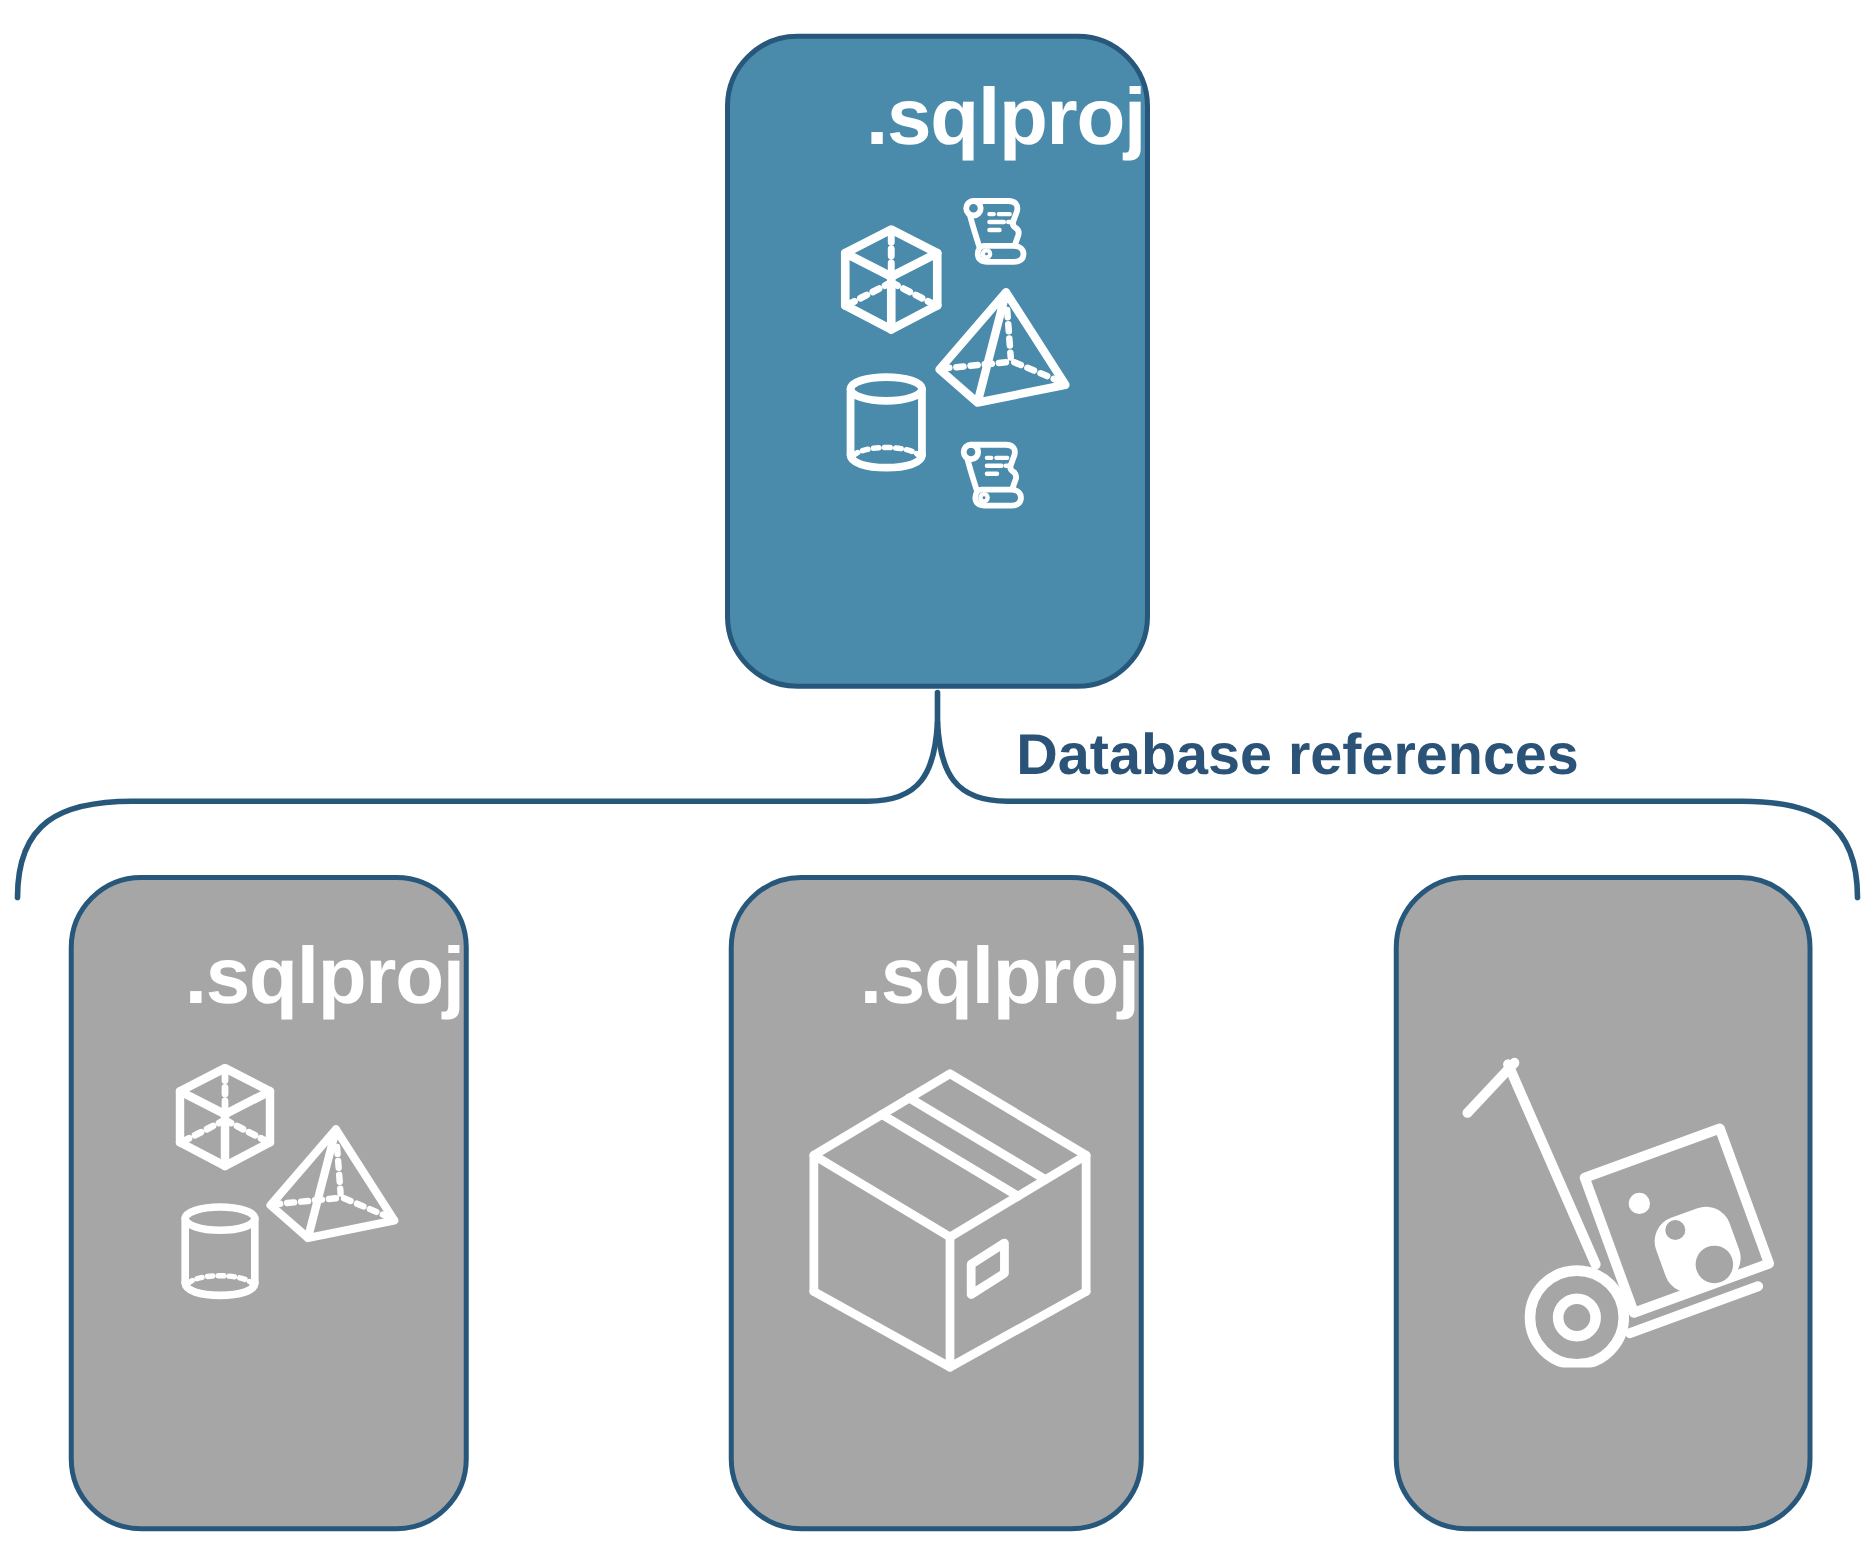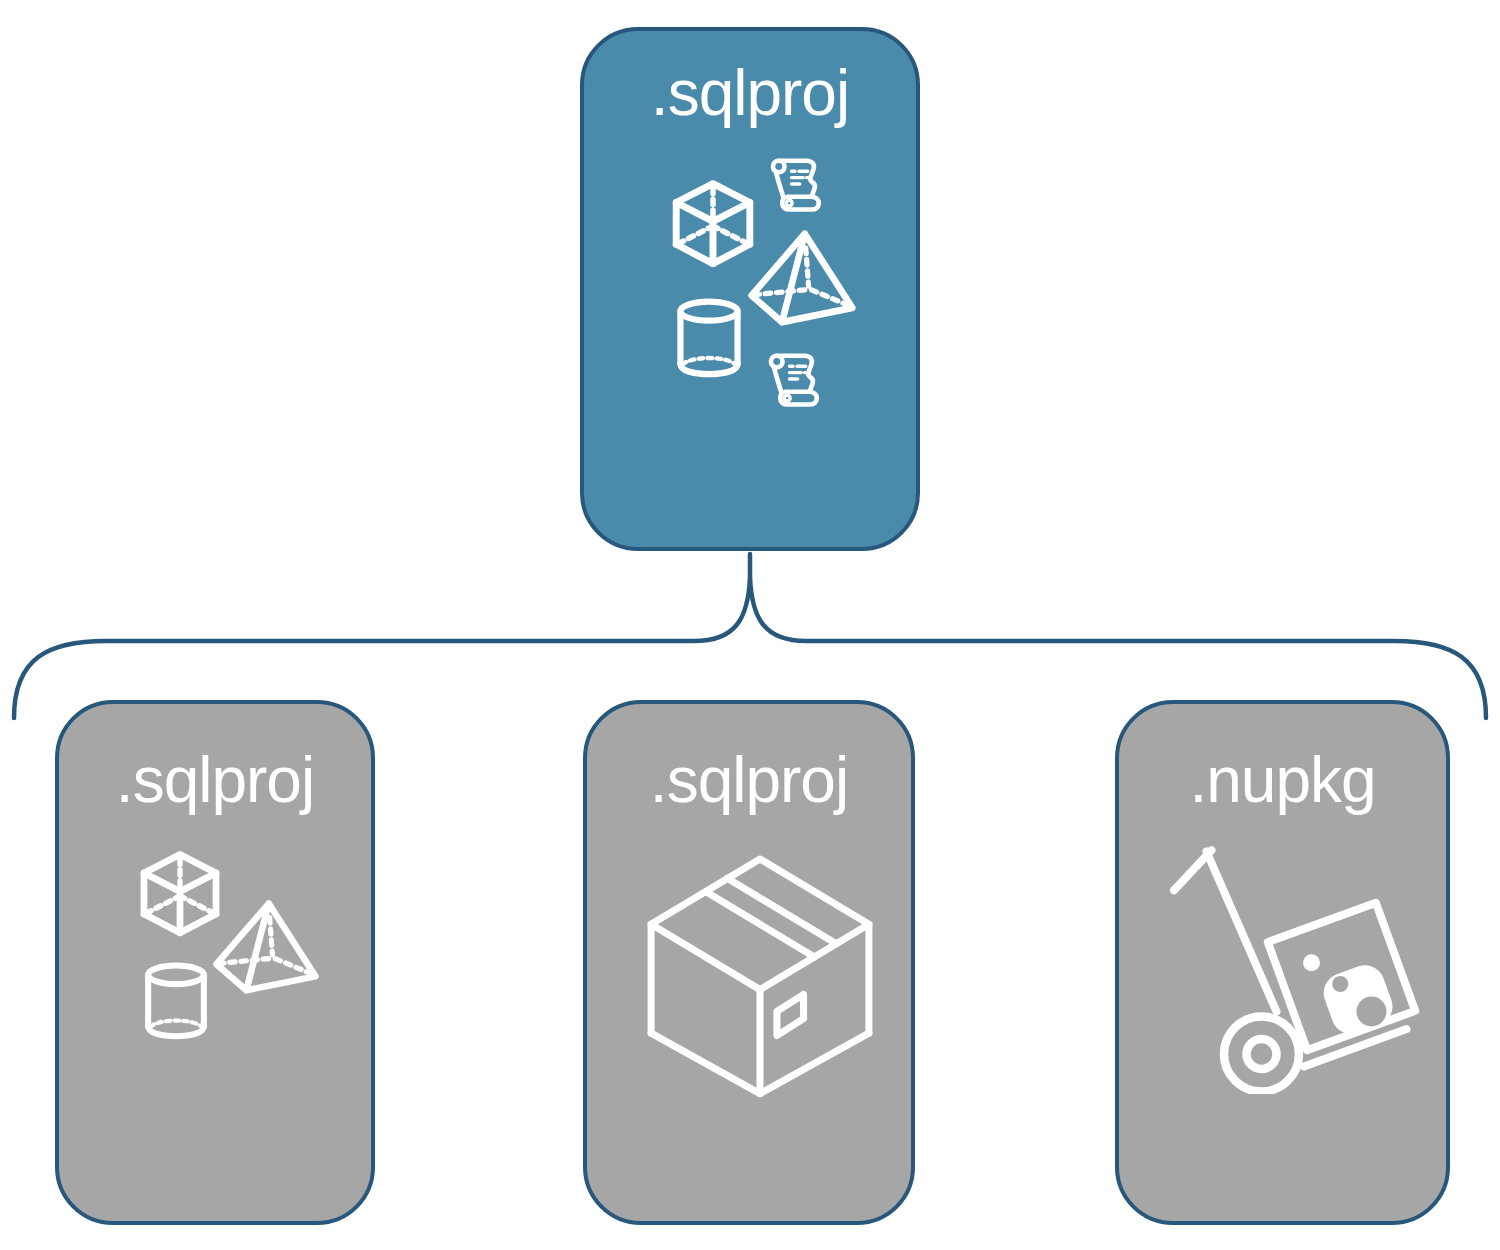--- a/index.html
+++ b/index.html
@@ -20,23 +20,23 @@
   .node{
     position:absolute;
     border:4.5px solid var(--outline-dark-blue);
     border-radius:58px;
     box-sizing:border-box;
   }
   .node.root{background:var(--accent-fill);}
   .node.child{background:var(--node-fill-gray);}
   .node-label{
     width:100%;
-    text-align:center;
+    text-align:right;
     color:var(--icon-white);
-    font-weight:normal;
+    font-weight:bold;
     font-size:64px;
     letter-spacing:-1px;
     line-height:1;
     user-select:none;
   }
   .root .node-label{padding-top:30px;}
   .child .node-label{padding-top:44px;}
   .icon{position:absolute;}
   .wicon{stroke:var(--icon-white);fill:none;stroke-linecap:round;stroke-linejoin:round;}
   .wfill{fill:var(--icon-white);stroke:none;}
@@ -92,20 +92,21 @@
       <path class="wicon" stroke-width="8" d="M37,72 H77 C86,72 91,76.5 91,83 C91,90 86,94 78,94 H41 C33,94 28,90 28,83 C28,76.5 32,72 37,72 Z"></path>
       <circle class="wicon" stroke-width="6" cx="40" cy="83" r="5"></circle>
       <path class="wicon" stroke-width="6" d="M44,28 H50 M57,28 H72 M44,39 H64 M70,39 H75 M44,50 H58"></path>
     </svg>
   </div>
 
   <svg class="brace-svg" viewBox="0 0 1500 200">
     <path class="brace" d="M14,178 C14,118 48,101 106,101 H694 C736,101 748,78 750,38 V14"></path>
     <path class="brace" d="M750,38 C752,78 764,101 806,101 H1394 C1452,101 1486,118 1486,178"></path>
   </svg>
+  <div class="connector-label">Database references</div>
 
   <div class="node child" style="left:55px;top:700px;width:320px;height:525px;">
     <div class="node-label">.sqlproj</div>
 
     <svg class="icon" style="left:76px;top:146px;" width="90" height="90" viewBox="0 0 100 100">
       <path class="wicon" stroke-width="7.5" d="M50,5 L90,25.5 L50,46 L10,25.5 Z"></path>
       <path class="wicon" stroke-width="7.5" d="M10,25.5 V71 M90,25.5 V71 M50,46 V92"></path>
       <path class="wicon" stroke-width="7.5" d="M10,71 L50,92 L90,71"></path>
       <path class="wicon" stroke-width="6" stroke-dasharray="6 6" d="M50,10 V51 M50,51 L13,70 M50,51 L87,70"></path>
     </svg>
@@ -129,21 +130,20 @@
     <svg class="icon" style="left:52px;top:123px;" width="242" height="272" viewBox="0 0 100 112">
       <path class="wicon" stroke-width="2.9" d="M5,40 L50,13 L95,40 L50,67 Z"></path>
       <path class="wicon" stroke-width="2.9" d="M27.5,26.5 L72.5,53.5 M36.5,21 L81.5,48"></path>
       <path class="wicon" stroke-width="2.9" d="M5,40 V85 M95,40 V85 M50,67 V110"></path>
       <path class="wicon" stroke-width="2.9" d="M5,85 L50,110 L95,85"></path>
       <path class="wicon" stroke-width="2.9" d="M57,76 L68,69 V79 L57,86 Z"></path>
     </svg>
   </div>
 
   <div class="node child" style="left:1115px;top:700px;width:335px;height:525px;">
-    <div class="node-label">.nupkg</div>
 
     <svg class="icon" style="left:50px;top:140px;" width="255" height="250" viewBox="0 0 100 100">
 
       <path class="wicon" stroke-width="3.2" d="M1,18.5 L16,2.5"></path>
       <path class="wicon" stroke-width="3.2" d="M14,3 L42,67"></path>
 
       <circle class="wicon" stroke-width="3.4" cx="36" cy="84" r="15"></circle>
       <circle class="wicon" stroke-width="3.4" cx="36" cy="84" r="6"></circle>
 
       <path class="wicon" stroke-width="3.2" d="M53,89 L94,74"></path>

